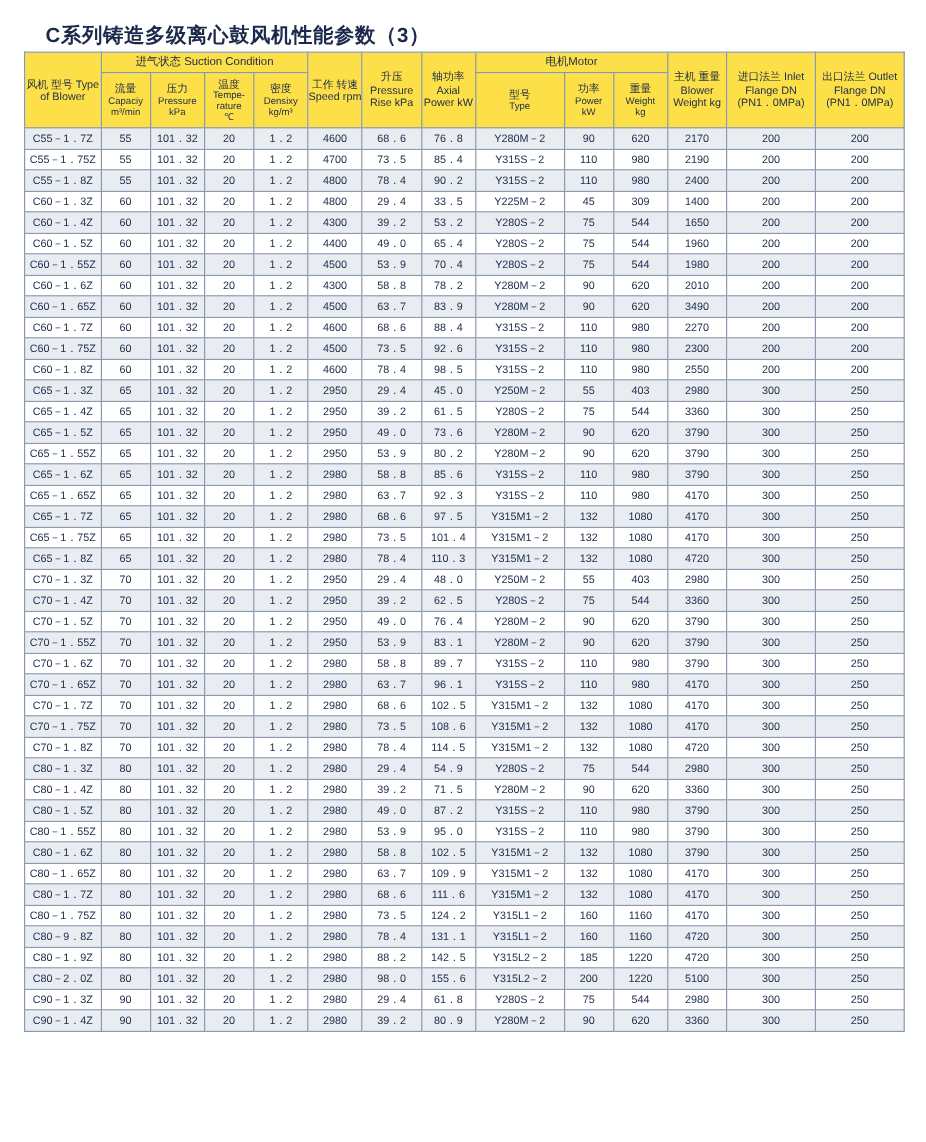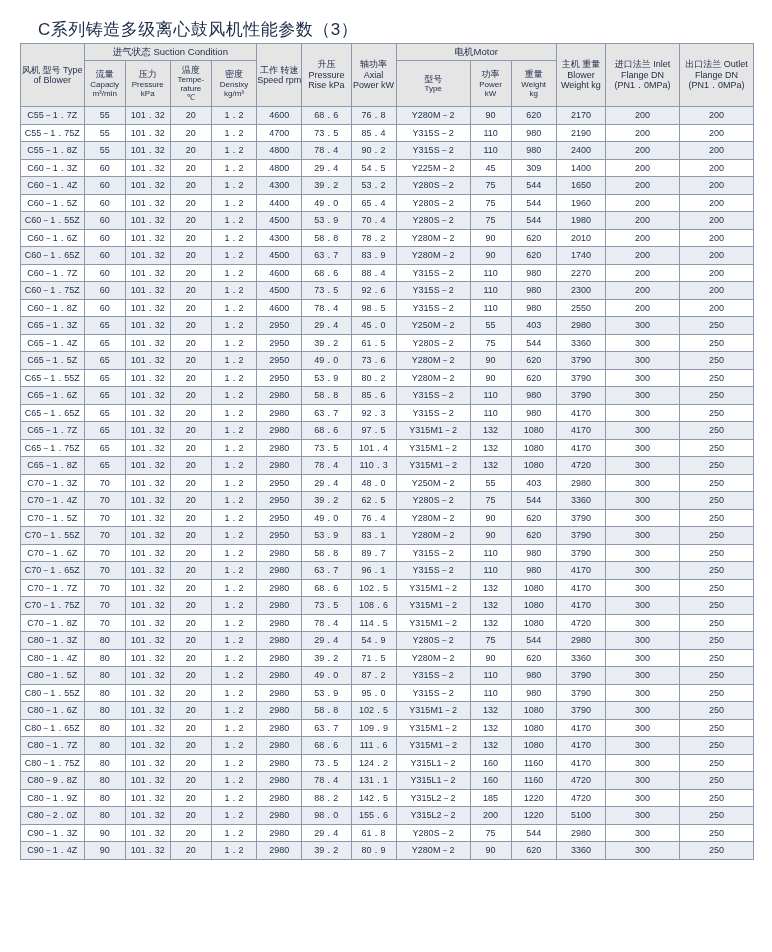--- a/index.html
+++ b/index.html
@@ -16,21 +16,21 @@
   }
   .page {
     position: relative;
     width: 772px;
     height: 952px;
     box-sizing: border-box;
     padding: 18px 20px 0 20px;
   }
   .title-zh {
     font-size: 17px;
-    font-weight: normal;
+    font-weight: bold;
     color: #1b2a4a;
     letter-spacing: 0.5px;
     margin: 0 0 2px 18px;
   }
   .title-en {
     font-size: 13px;
     font-weight: bold;
     color: #1b2a4a;
     letter-spacing: 0.1px;
     margin: 0 0 10px 18px;
@@ -44,21 +44,21 @@
   table.spec th, table.spec td {
     border: 1px solid #8b99b0;
     text-align: center;
     vertical-align: middle;
     font-size: 9px;
     color: #1c2b4a;
     padding: 0;
     line-height: 1.15;
   }
   thead th {
-    background: #e5e5e5;
+    background: #fde047;
     font-weight: normal;
     padding: 2px 1px;
   }
   thead th.grp {
     height: 16px;
     font-size: 9.5px;
   }
   thead th.sub {
     height: 44px;
     font-size: 8.5px;
@@ -259,21 +259,21 @@
           <td>200</td>
         </tr>
         <tr class=" grp-start">
           <td class="model">C60－1．3Z</td>
           <td>60</td>
           <td>101．32</td>
           <td>20</td>
           <td>1．2</td>
           <td>4800</td>
           <td>29．4</td>
-          <td>54．5</td>
+          <td>33．5</td>
           <td>Y225M－2</td>
           <td>45</td>
           <td>309</td>
           <td>1400</td>
           <td>200</td>
           <td>200</td>
         </tr>
         <tr class="alt">
           <td class="model">C60－1．4Z</td>
           <td>60</td>
@@ -343,21 +343,21 @@
           <td>60</td>
           <td>101．32</td>
           <td>20</td>
           <td>1．2</td>
           <td>4500</td>
           <td>63．7</td>
           <td>83．9</td>
           <td>Y280M－2</td>
           <td>90</td>
           <td>620</td>
-          <td>1740</td>
+          <td>3490</td>
           <td>200</td>
           <td>200</td>
         </tr>
         <tr>
           <td class="model">C60－1．7Z</td>
           <td>60</td>
           <td>101．32</td>
           <td>20</td>
           <td>1．2</td>
           <td>4600</td>

